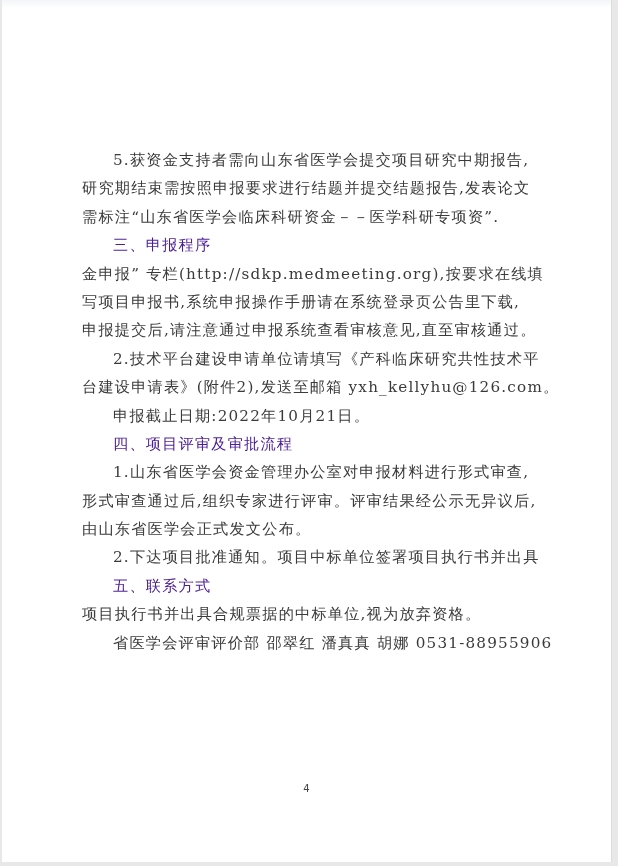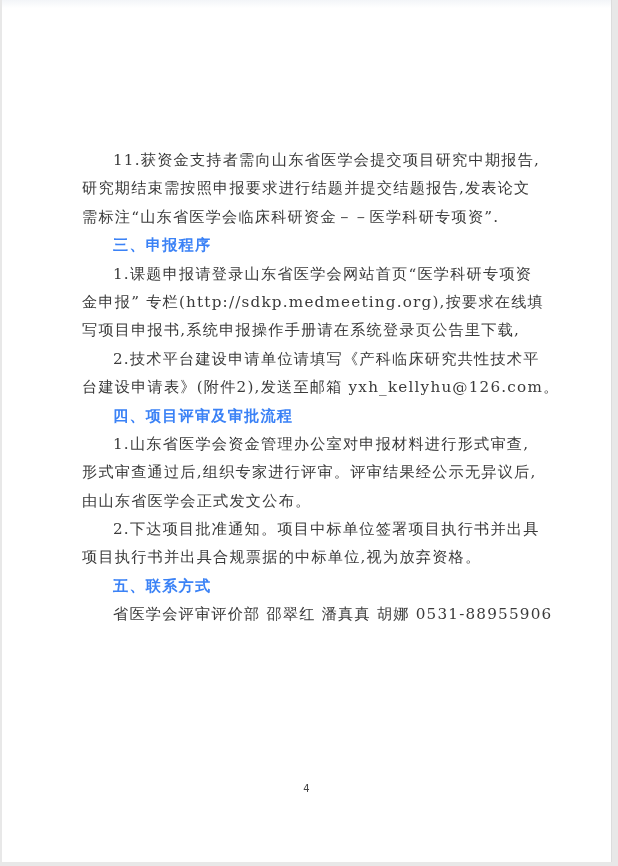--- a/index.html
+++ b/index.html
@@ -41,22 +41,22 @@
     letter-spacing: 1.2px;
   }
   .line {
     height: 28.4px;
     line-height: 28.4px;
     white-space: nowrap;
   }
   .indent { padding-left: 31px; }
   .heading {
     font-family: "DejaVu Sans", "Liberation Sans", sans-serif;
-    font-weight: bold;
-    color: #3b82f6;
+    font-weight: normal;
+    color: #4c1d95;
     font-size: 15.2px;
   }
   .page-number {
     position: absolute;
     left: 0;
     width: 609px;
     top: 783px;
     text-align: center;
     font-family: "DejaVu Sans", "Liberation Sans", sans-serif;
     font-size: 10px;
@@ -64,42 +64,43 @@
   }
 </style>
 </head>
 <body>
 
 <div class="page">
   <div class="bleed"></div>
 
   <div class="content">
 
-    <div class="line indent">11.获资金支持者需向山东省医学会提交项目研究中期报告,</div>
+    <div class="line indent">5.获资金支持者需向山东省医学会提交项目研究中期报告,</div>
     <div class="line">研究期结束需按照申报要求进行结题并提交结题报告,发表论文</div>
     <div class="line">需标注“山东省医学会临床科研资金－－医学科研专项资”.</div>
 
     <div class="line indent heading">三、申报程序</div>
 
-    <div class="line indent">1.课题申报请登录山东省医学会网站首页“医学科研专项资</div>
     <div class="line">金申报” 专栏(http://sdkp.medmeeting.org),按要求在线填</div>
     <div class="line">写项目申报书,系统申报操作手册请在系统登录页公告里下载,</div>
+    <div class="line">申报提交后,请注意通过申报系统查看审核意见,直至审核通过。</div>
 
     <div class="line indent">2.技术平台建设申请单位请填写《产科临床研究共性技术平</div>
     <div class="line">台建设申请表》(附件2),发送至邮箱 yxh_kellyhu@126.com。</div>
 
+    <div class="line indent">申报截止日期:2022年10月21日。</div>
 
     <div class="line indent heading">四、项目评审及审批流程</div>
 
     <div class="line indent">1.山东省医学会资金管理办公室对申报材料进行形式审查,</div>
     <div class="line">形式审查通过后,组织专家进行评审。评审结果经公示无异议后,</div>
     <div class="line">由山东省医学会正式发文公布。</div>
 
     <div class="line indent">2.下达项目批准通知。项目中标单位签署项目执行书并出具</div>
+    <div class="line indent heading">五、联系方式</div>
+
     <div class="line">项目执行书并出具合规票据的中标单位,视为放弃资格。</div>
-
-    <div class="line indent heading">五、联系方式</div>
 
     <div class="line indent">省医学会评审评价部 邵翠红 潘真真 胡娜 0531-88955906</div>
   </div>
 
   <div class="page-number">4</div>
 </div>
 
 </body></html>

